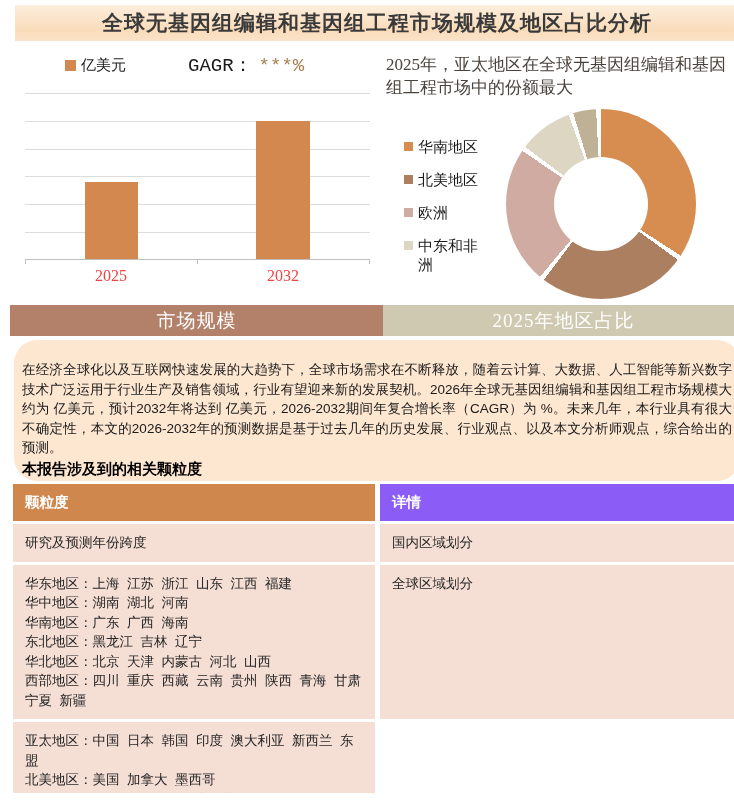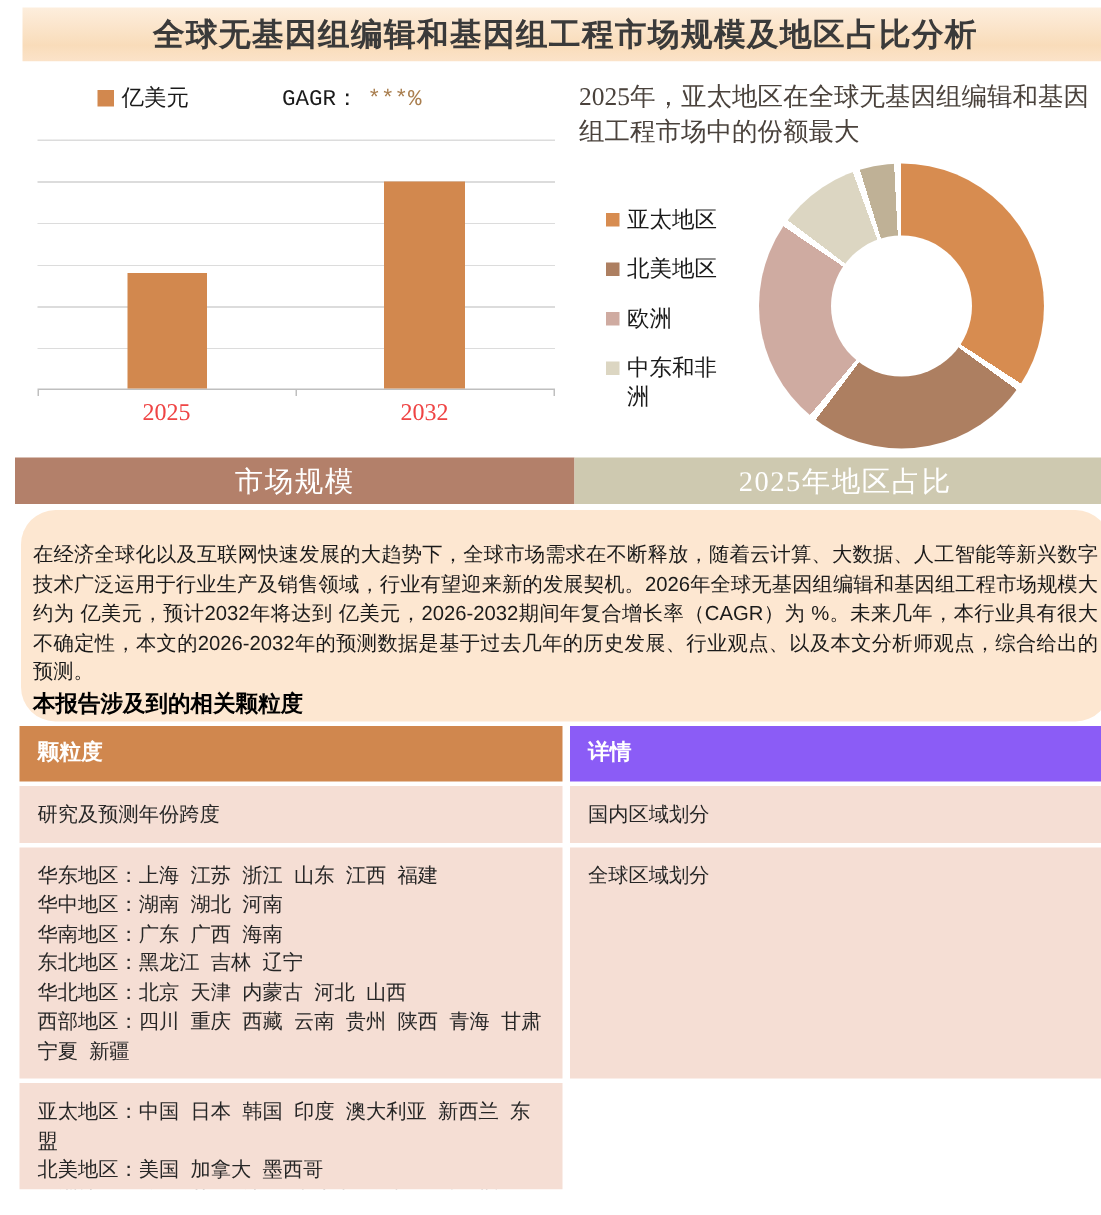--- a/index.html
+++ b/index.html
@@ -14,21 +14,21 @@
                 color:#3a3a3a; letter-spacing:1px; }
 
   
   .charts-row { display:flex; height:262px; padding-top:6px; background:#fff; }
 
   
   .bar-panel { width:368px; padding:8px 0 0 15px; }
   .bar-legend-row { display:flex; align-items:center; height:20px; margin-left:40px; }
   .swatch { width:11px; height:11px; display:inline-block; margin-right:5px; flex:none; }
   .bar-legend-label { font-size:15px; color:#1a1a1a; }
-  .cagr { margin-left:62px; font-family:"Liberation Mono", monospace; font-size:15px; color:#1a1a1a; }
+  .cagr { margin-left:62px; font-family:"Liberation Mono", monospace; font-size:19px; color:#1a1a1a; }
   .cagr-stars { color:#a97e4f; margin-left:6px; }
   .plot { position:relative; width:345px; height:167px; margin-top:18px;
           border-bottom:1px solid #bfbfbf;
           background-image:repeating-linear-gradient(to bottom,#dcdcdc 0 1px,transparent 1px 27.8px); }
   .bar { position:absolute; bottom:0; }
   .bar-2025 { left:60px; width:53px; }
   .bar-2032 { left:231px; width:54px; }
   .x-axis { position:relative; width:345px; height:32px; }
   .tick { position:absolute; top:0; width:1px; height:4px; background:#bfbfbf; }
   .x-label { position:absolute; top:7px; transform:translateX(-50%);
@@ -95,21 +95,21 @@
         <span class="x-label" style="left:258px">2032</span>
       </div>
     </div>
 
     <div class="pie-panel">
       <div class="pie-heading">2025年，亚太地区在全球无基因组编辑和基因组工程市场中的份额最大</div>
       <div class="pie-body">
         <div class="pie-legend">
           <div class="pie-legend-item">
             <span class="sq" style="background-color: rgb(215, 140, 80);"></span>
-            <span class="lbl">亚太地区</span>
+            <span class="lbl">华南地区</span>
           </div>
           <div class="pie-legend-item">
             <span class="sq" style="background-color: rgb(173, 127, 97);"></span>
             <span class="lbl">北美地区</span>
           </div>
           <div class="pie-legend-item">
             <span class="sq" style="background-color: rgb(207, 171, 161);"></span>
             <span class="lbl">欧洲</span>
           </div>
           <div class="pie-legend-item">

